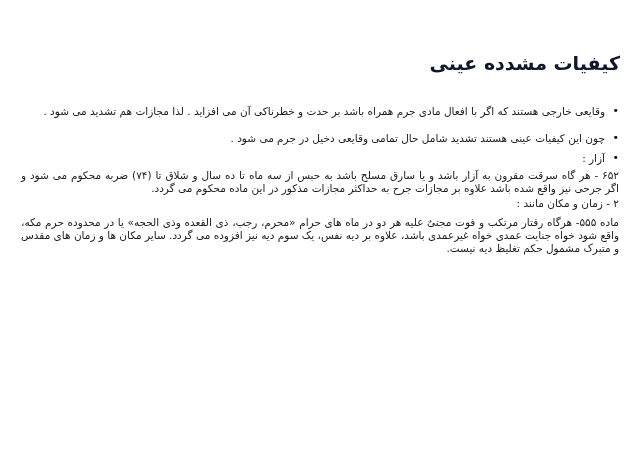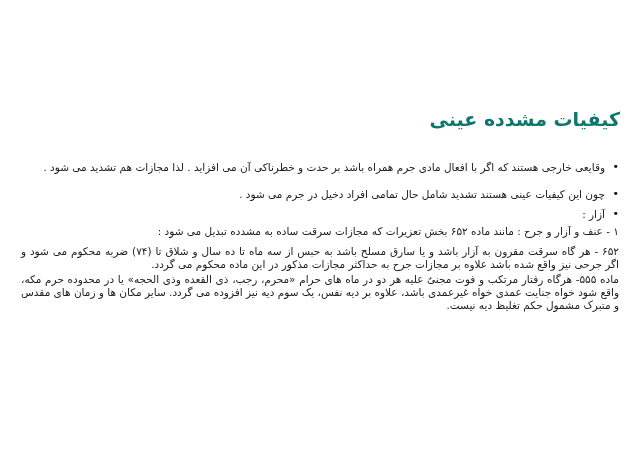--- a/index.html
+++ b/index.html
@@ -10,25 +10,25 @@
   }
   .slide {
     position: relative;
     width: 640px; height: 452px;
     background: #ffffff;
     color: #1a1a1a;
     direction: rtl;
     overflow: hidden;
   }
   .slide-title {
-    padding: 108px 20px 0 0;
+    padding: 52px 20px 0 0;
     text-align: right;
     font-size: 19px;
     font-weight: 700;
-    color: #0f766e;
+    color: #0f172a;
     letter-spacing: 0.2px;
   }
   .slide-body {
     margin: 30px 21px 0 21px;
     font-size: 10.5px;
     color: #1b1b1b;
   }
   .bullet-list {
     list-style: none;
   }
@@ -74,29 +74,29 @@
 
   <div class="slide-body">
 
     <ul class="bullet-list">
       <li class="bullet-item first">
         <span class="bullet-marker">•</span>
         <p class="bullet-text">وقایعی خارجی هستند که اگر با افعال مادی جرم همراه باشد بر حدت و خطرناکی آن می افزاید . لذا مجازات هم تشدید می شود .</p>
       </li>
       <li class="bullet-item second">
         <span class="bullet-marker">•</span>
-        <p class="bullet-text">چون این کیفیات عینی هستند تشدید شامل حال تمامی افراد دخیل در جرم می شود .</p>
+        <p class="bullet-text">چون این کیفیات عینی هستند تشدید شامل حال تمامی وقایعی دخیل در جرم می شود .</p>
       </li>
       <li class="bullet-item third">
         <span class="bullet-marker">•</span>
         <p class="bullet-text">آزار :</p>
       </li>
     </ul>
 
-    <p class="para para-1">۱ - عنف و آزار و جرح : مانند ماده ۶۵۲ بخش تعزیرات که مجازات سرقت ساده به مشدده تبدیل می شود :</p>
 
     <p class="para para-652">۶۵۲ - هر گاه سرقت مقرون به آزار باشد و یا سارق مسلح باشد به حبس از سه ماه تا ده سال و شلاق تا (۷۴) ضربه محکوم می شود و اگر جرحی نیز واقع شده باشد علاوه بر مجازات جرح به حداکثر مجازات مذکور در این ماده محکوم می گردد.</p>
 
+    <p class="para para-2">۲ - زمان و مکان مانند :</p>
 
     <p class="para para-555">ماده ۵۵۵- هرگاه رفتار مرتکب و فوت مجنیٌ علیه هر دو در ماه های حرام «محرم، رجب، ذی القعده وذی الحجه» یا در محدوده حرم مکه، واقع شود خواه جنایت عمدی خواه غیرعمدی باشد، علاوه بر دیه نفس، یک سوم دیه نیز افزوده می گردد. سایر مکان ها و زمان های مقدس و متبرک مشمول حکم تغلیظ دیه نیست.</p>
 
   </div>
 </div>
 
 </body></html>

